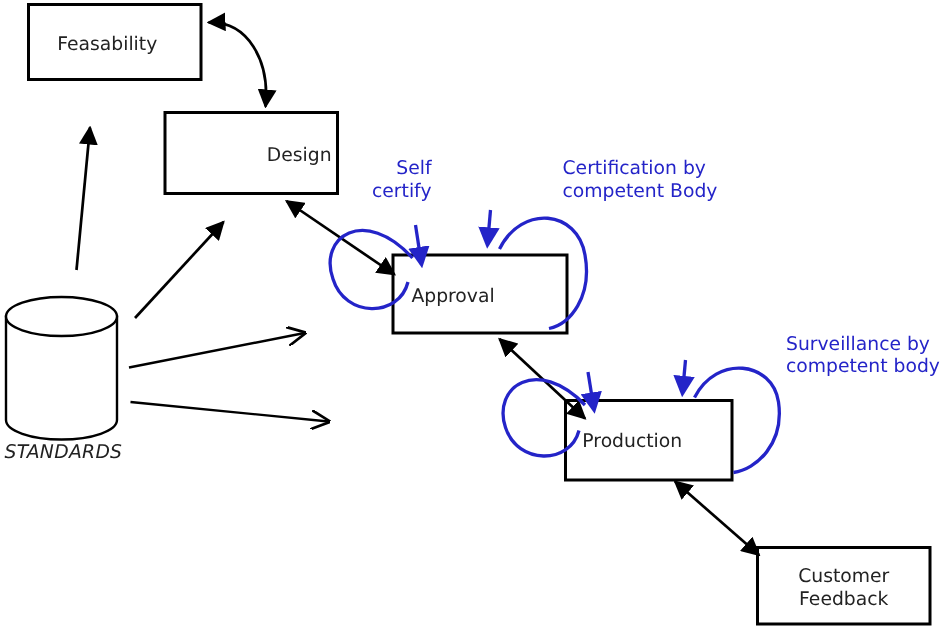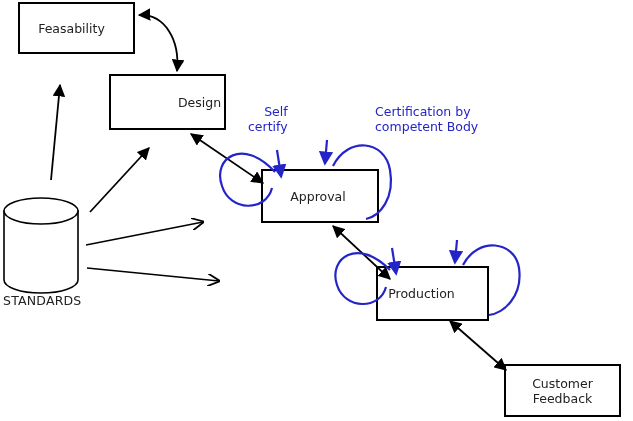--- a/index.html
+++ b/index.html
@@ -85,30 +85,32 @@
     <path d="M 392 248 L 396 273" fill="none" stroke="#2424c8" stroke-width="2.2" marker-end="url(#arrowBlue)"></path>
 
     <path d="M 463 265 C 478 236, 515 241, 519 268 C 523 296, 504 313, 489 315" fill="none" stroke="#2424c8" stroke-width="2.2"></path>
     <path d="M 457 240 L 455 262" fill="none" stroke="#2424c8" stroke-width="2.2" marker-end="url(#arrowBlue)"></path>
   </svg>
 
   <div class="node-label" style="left:19px;top:3px;width:105px;height:50px;">Feasability</div>
 
   <div class="node-label" style="left:110px;top:75px;width:115px;height:54px;margin-left:32px;">Design</div>
 
-  <div class="node-label" style="left:262px;top:170px;width:112px;height:52px;">Approval</div>
+  <div class="node-label" style="left:246px;top:170px;width:112px;height:52px;">Approval</div>
 
   <div class="node-label" style="left:377px;top:267px;width:89px;height:53px;">Production</div>
 
   <div class="node-label" style="left:505px;top:365px;width:115px;height:51px;">Customer
 Feedback</div>
 
-  <div class="db-label" style="left:3px;top:293px;">STANDARDS</div>
+  <div class="db-label" style="left:3px;top:293px;font-style:italic;">STANDARDS</div>
 
   <div class="blue-label" style="left:248px;top:104px;text-align:right;">Self
 certify</div>
 
   <div class="blue-label" style="left:355px;top:104px;margin-left:20px;">Certification by
 competent Body</div>
 
+  <div class="blue-label" style="left:524px;top:221px;">Surveillance by
+competent body</div>
 
 
 </div>
 
 </body></html>

